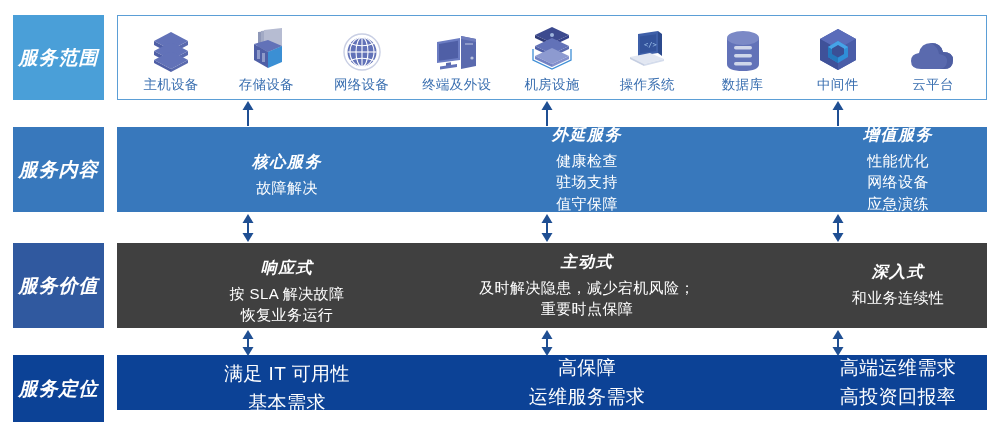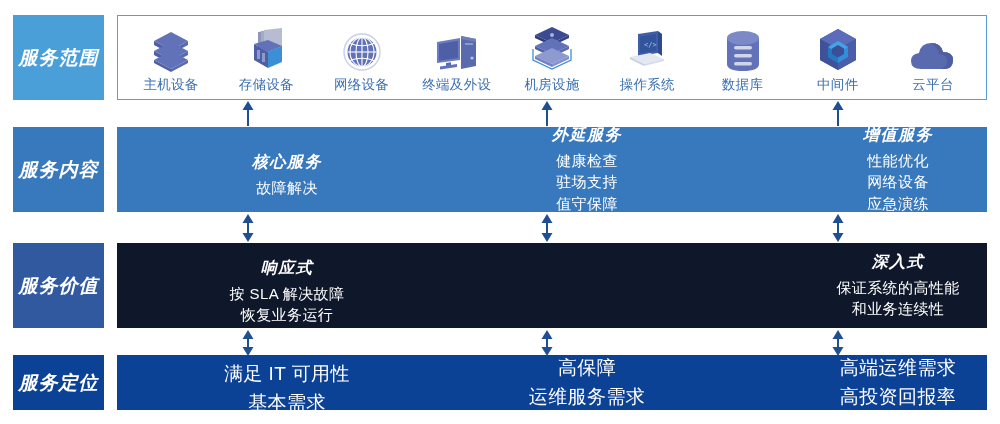--- a/index.html
+++ b/index.html
@@ -16,27 +16,27 @@
   .rowlabel{
     position:absolute;left:13px;width:91px;
     display:flex;align-items:center;justify-content:center;
     color:#ffffff;font-weight:bold;font-style:italic;
     font-size:19px;letter-spacing:1px;
     box-sizing:border-box;
   }
   .rowlabel.l1{top:15px;height:85px;background:#4a9fd8;}
   .rowlabel.l2{top:127px;height:85px;background:#3878bc;font-family:Liberation Serif, serif;}
   .rowlabel.l3{top:243px;height:85px;background:#30599f;}
-  .rowlabel.l4{top:355px;height:55px;background:#0c4296;align-items:center;}
+  .rowlabel.l4{top:355px;height:67px;background:#0c4296;align-items:center;}
 
   
   .panel{position:absolute;left:117px;width:870px;box-sizing:border-box;}
   .panel.p1{top:15px;height:85px;background:#ffffff;border:1.5px solid #5b9ed6;}
   .panel.p2{top:127px;height:85px;background:#3878bc;}
-  .panel.p3{top:243px;height:85px;background:#0f172a;}
+  .panel.p3{top:243px;height:85px;background:#404040;}
   .panel.p4{top:355px;height:55px;background:#0c4296;}
 
   
   .iconstrip{
     display:flex;height:100%;align-items:center;
     justify-content:space-between;
     padding:0 14px;box-sizing:border-box;
   }
   .iconcell{
     display:flex;flex-direction:column;align-items:center;
@@ -320,24 +320,28 @@
 
   <div class="panel p3">
     <div class="cols">
 
       <div class="col c1">
         <div class="ctitle">响应式</div>
         <div class="citem">按 SLA 解决故障</div>
         <div class="citem">恢复业务运行</div>
       </div>
 
+      <div class="col c2">
+        <div class="ctitle">主动式</div>
+        <div class="citem">及时解决隐患，减少宕机风险；</div>
+        <div class="citem">重要时点保障</div>
+      </div>
 
       <div class="col c3">
         <div class="ctitle">深入式</div>
-        <div class="citem">保证系统的高性能</div>
         <div class="citem">和业务连续性</div>
       </div>
 
     </div>
   </div>
 
   <div class="arrow" style="left:241px;top:330px;">
     <svg width="14" height="26" viewBox="0 0 14 26">
       <line x1="7" y1="6" x2="7" y2="20" stroke="#1f4f93" stroke-width="2"></line>
       <path d="M7 0 L12.5 9 L1.5 9 Z" fill="#1f4f93"></path>

